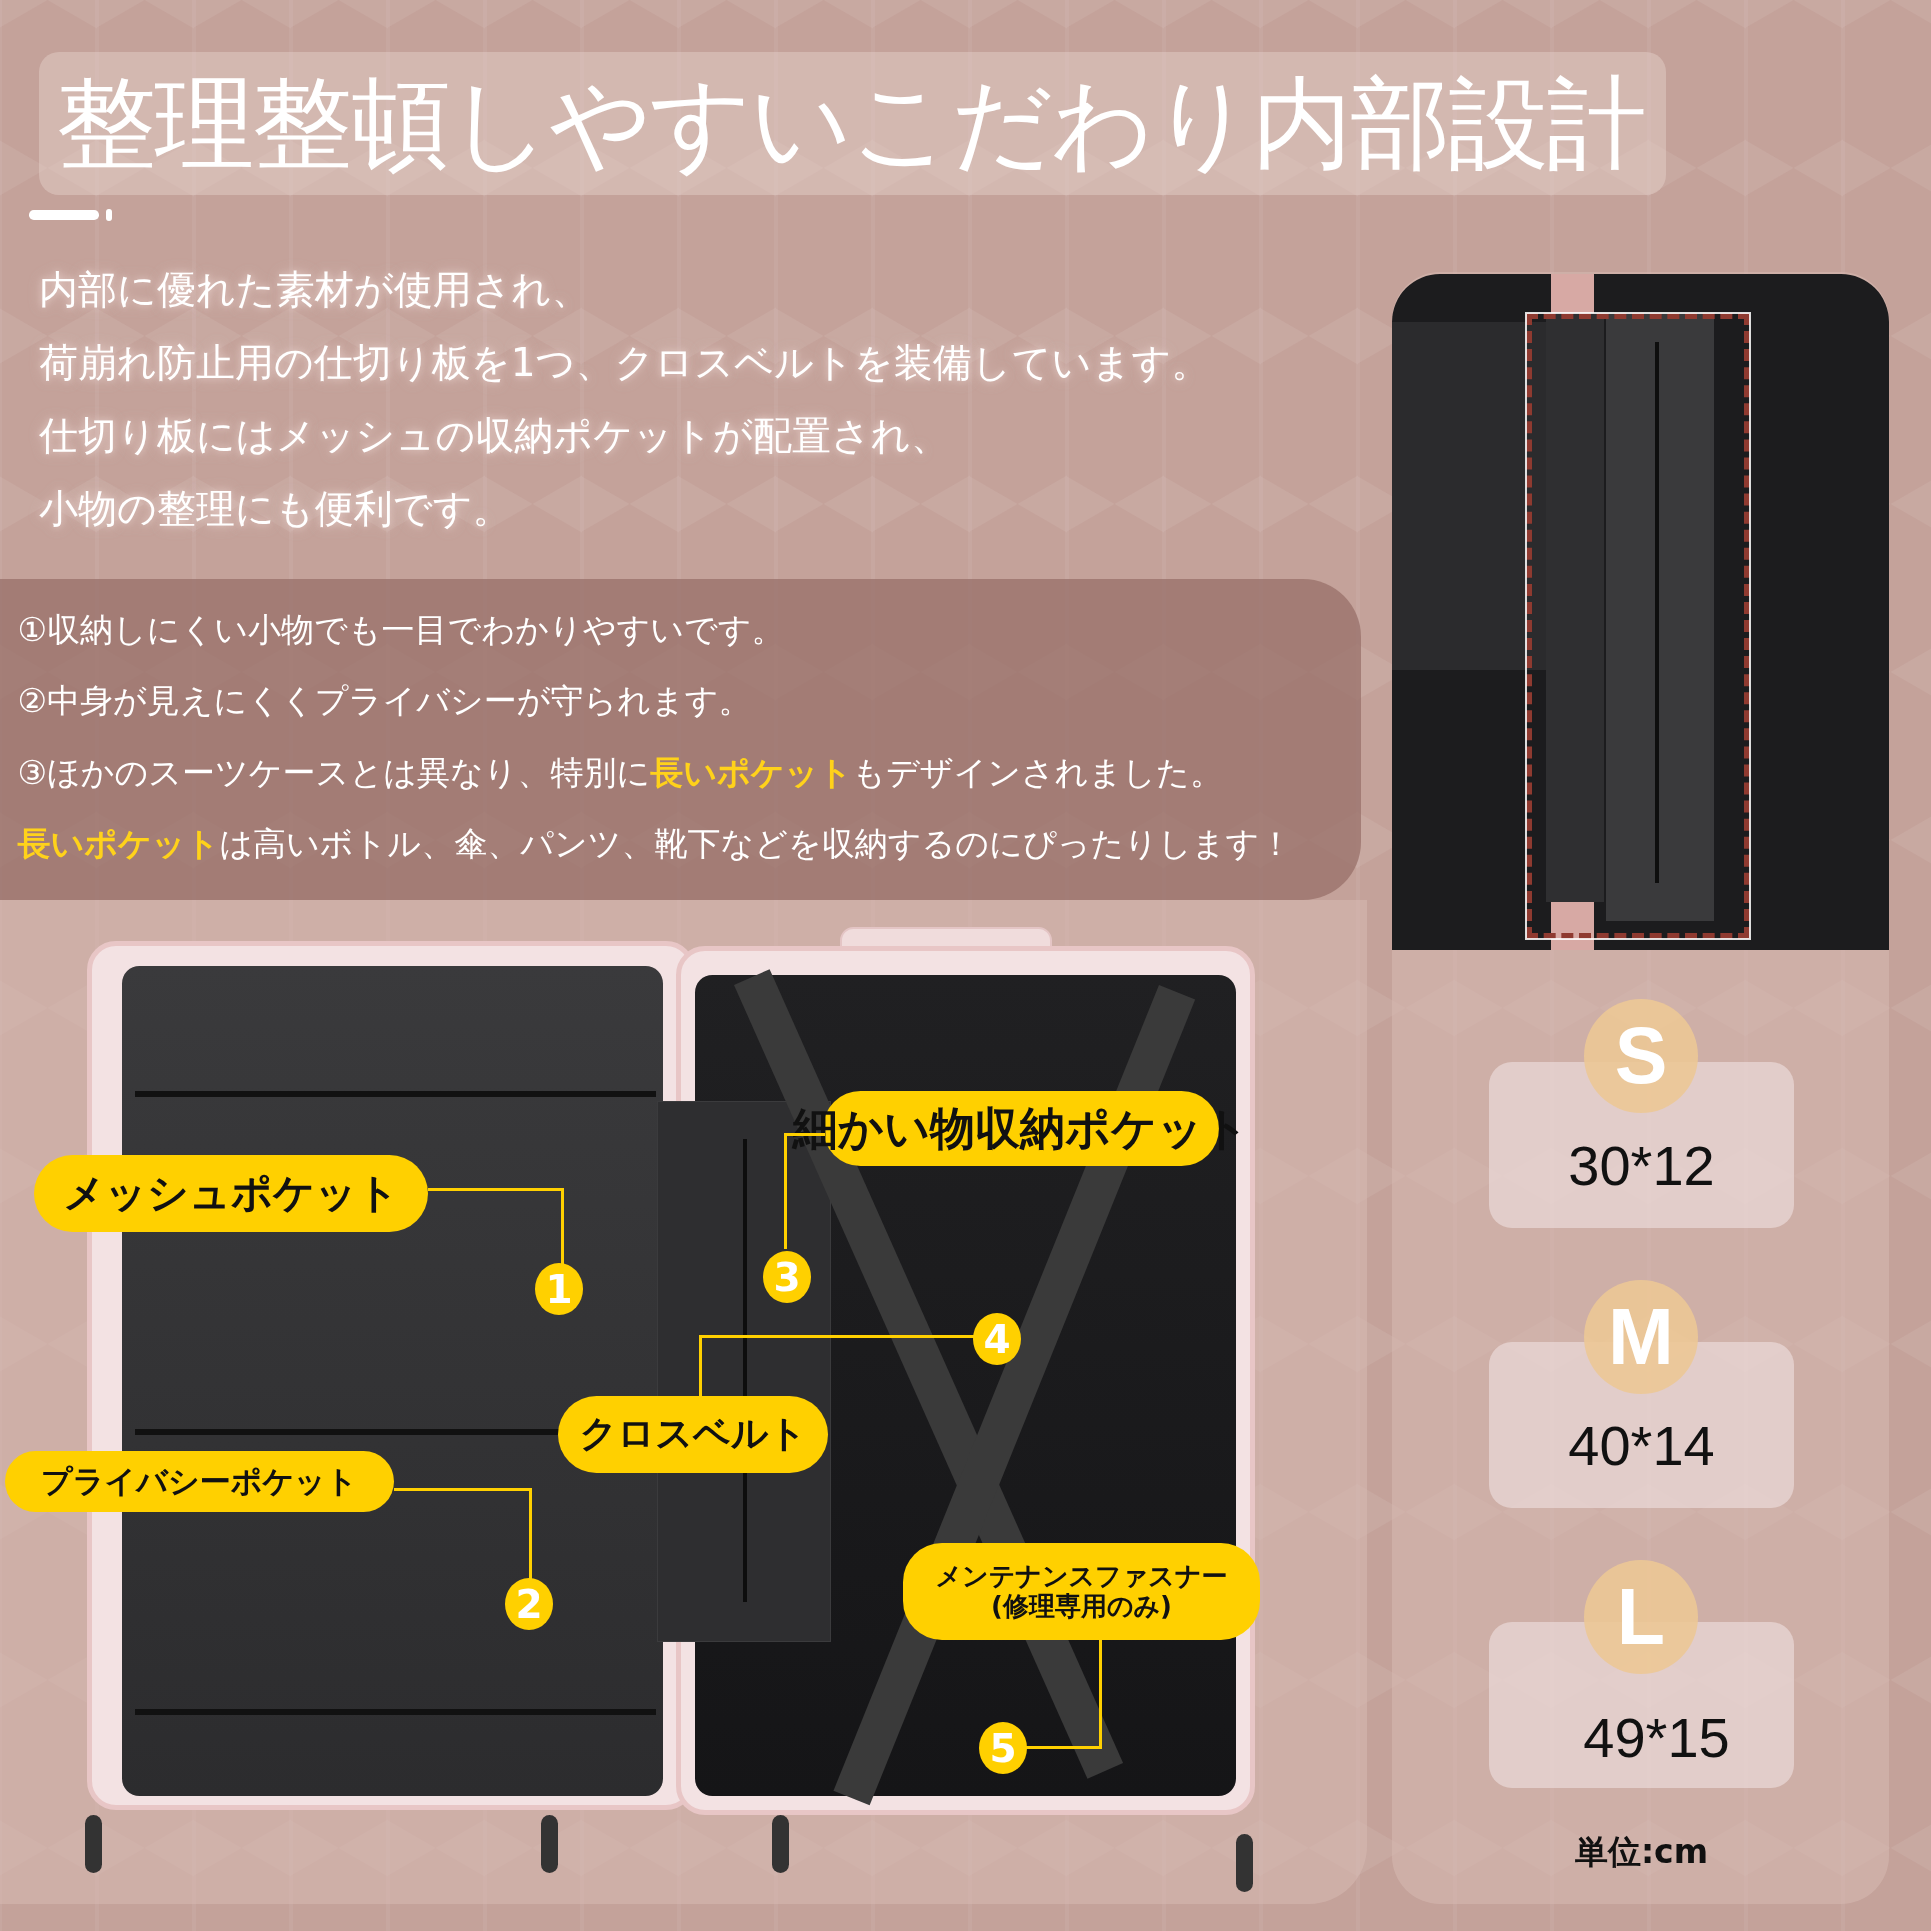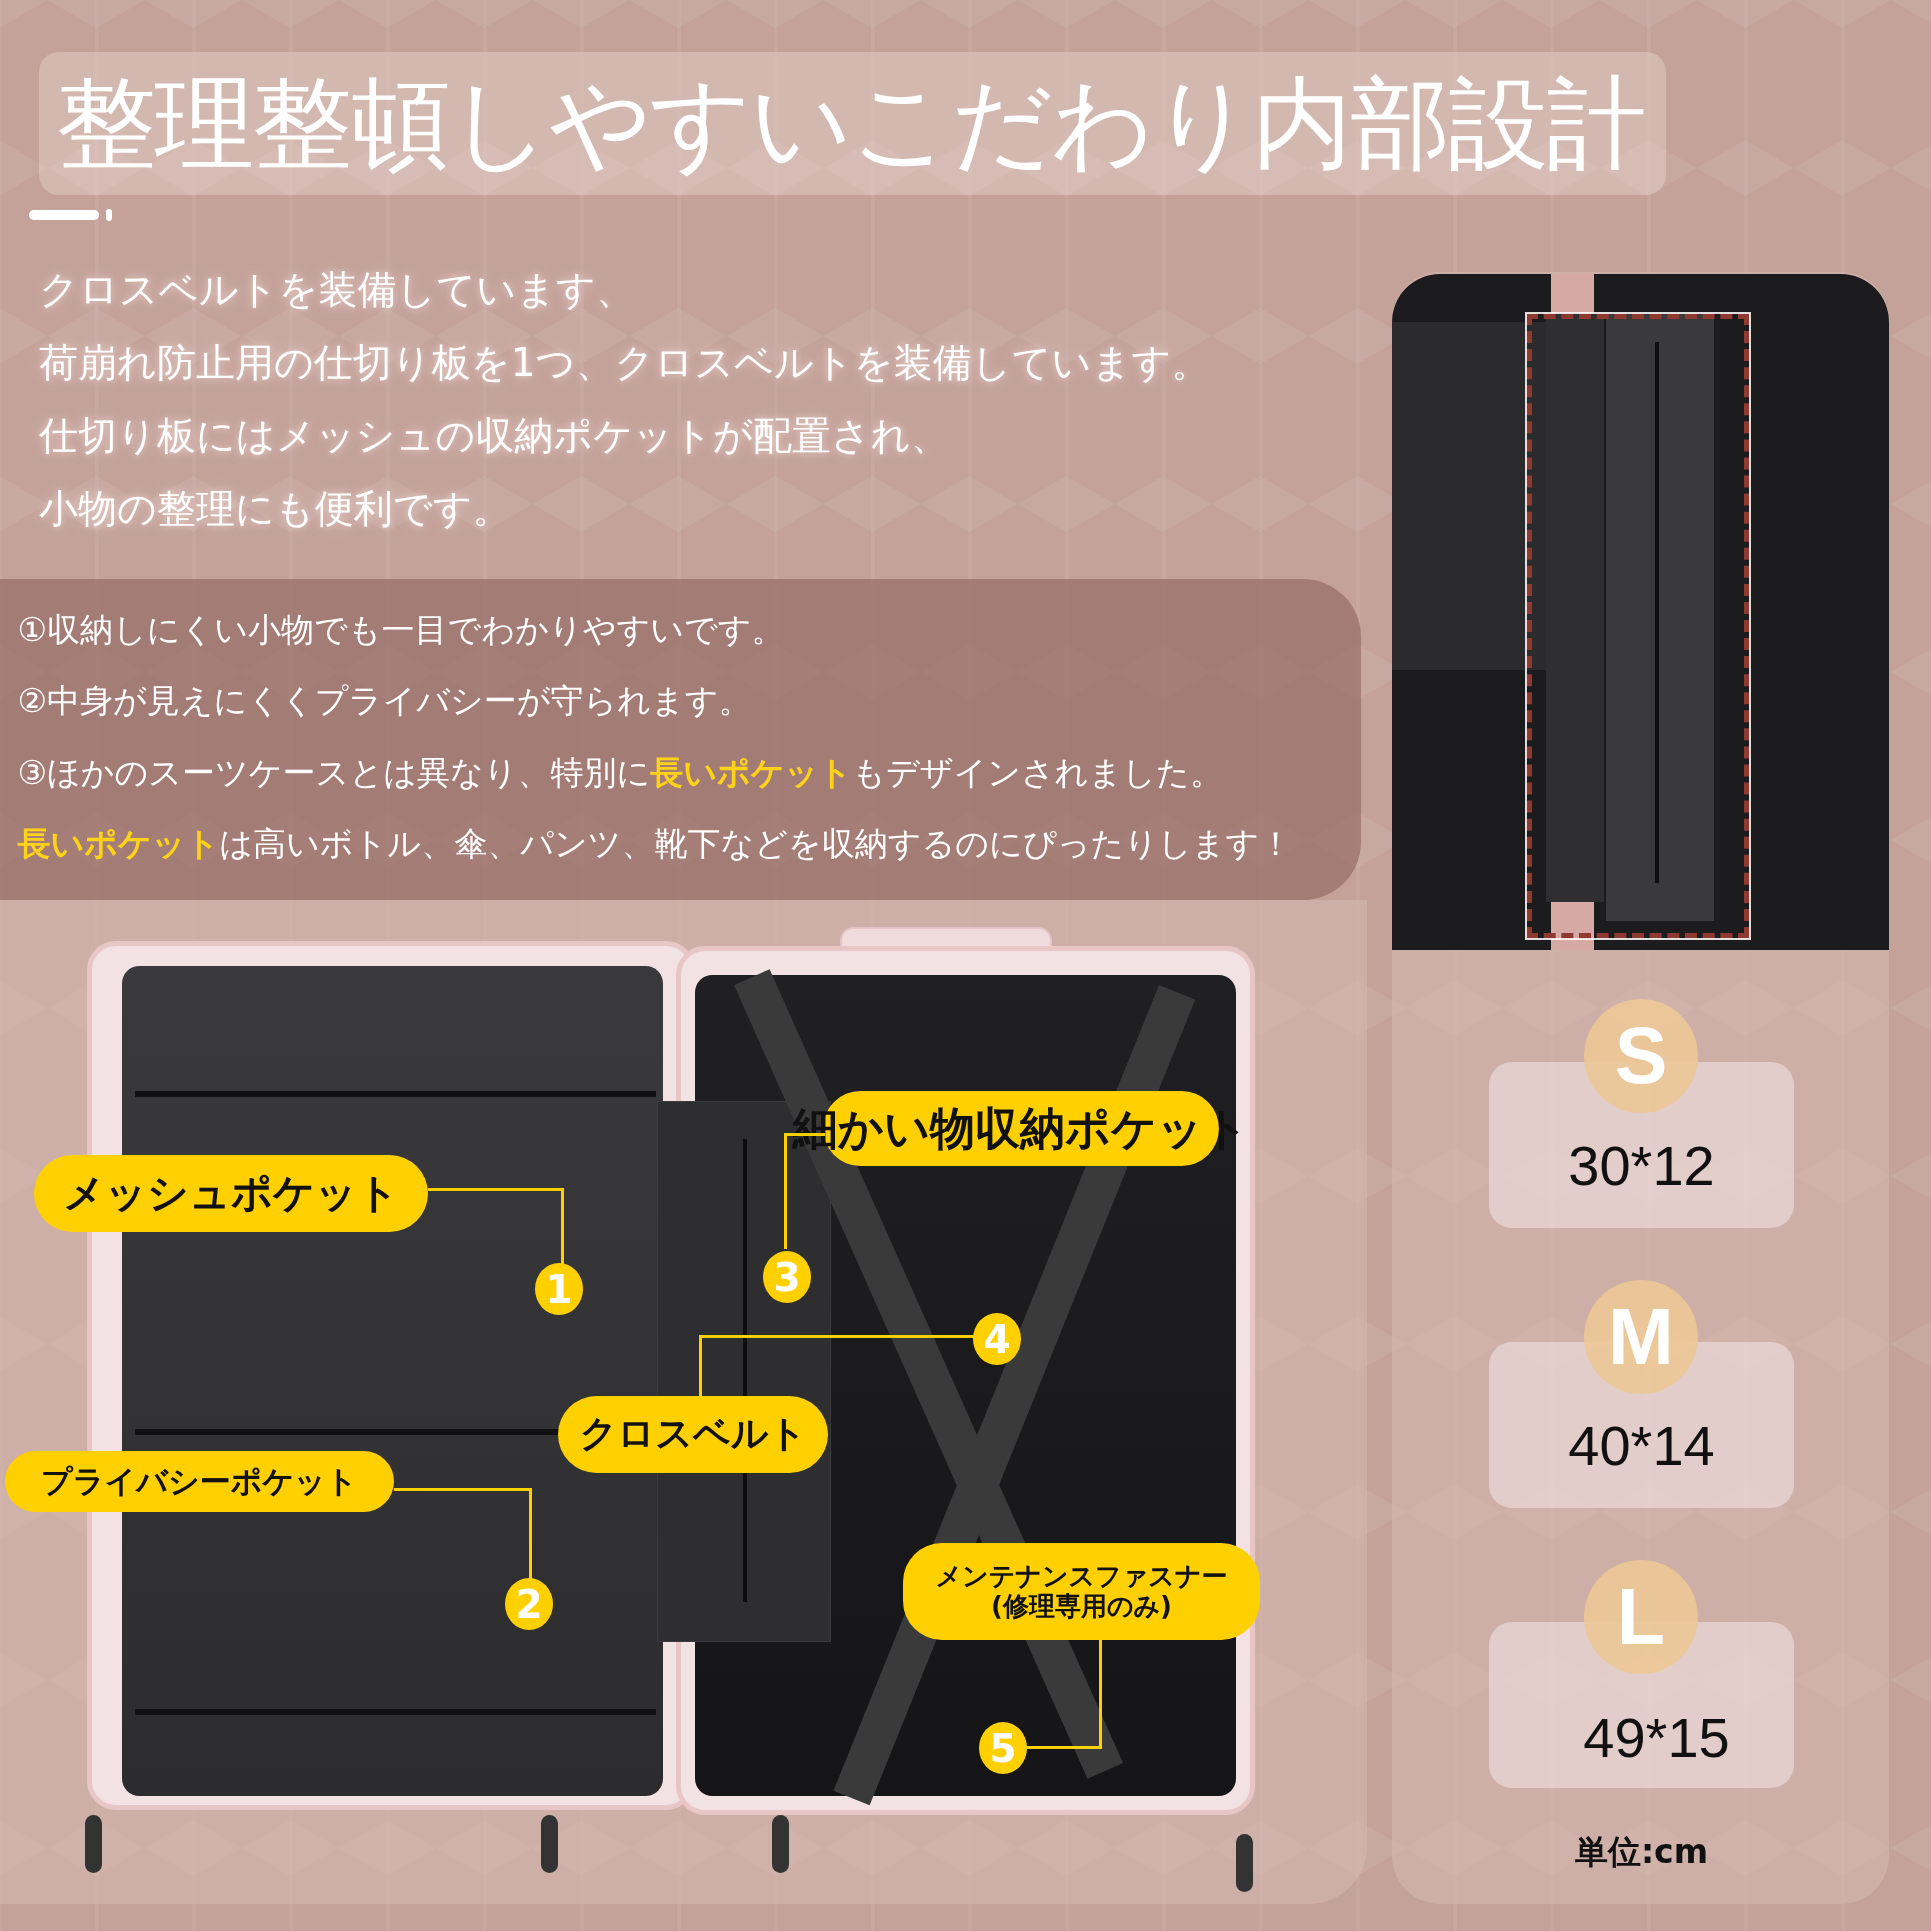--- a/index.html
+++ b/index.html
@@ -138,21 +138,21 @@
 
 <div class="hex-bg"></div>
 
 <div class="title-wrap">
   <div class="title">整理整頓しやすいこだわり内部設計</div>
 </div>
 <div class="title-underline"></div>
 <div class="title-dot"></div>
 
 <div class="intro">
-  <div class="intro-line">クロスベルトを装備しています、</div>
+  <div class="intro-line">内部に優れた素材が使用され、</div>
   <div class="intro-line">荷崩れ防止用の仕切り板を1つ、クロスベルトを装備しています。</div>
   <div class="intro-line">仕切り板にはメッシュの収納ポケットが配置され、</div>
   <div class="intro-line">小物の整理にも便利です。</div>
 </div>
 
 <div class="features-panel">
   <div class="row" style="top:29px;">①収納しにくい小物でも一目でわかりやすいです。</div>
   <div class="row" style="top:100px;">②中身が見えにくくプライバシーが守られます。</div>
   <div class="row" style="top:172px;text-align:right;">
     <span>③ほかのスーツケースとは異なり、特別に</span><span class="hl">長いポケット</span><span>もデザインされました。</span>

